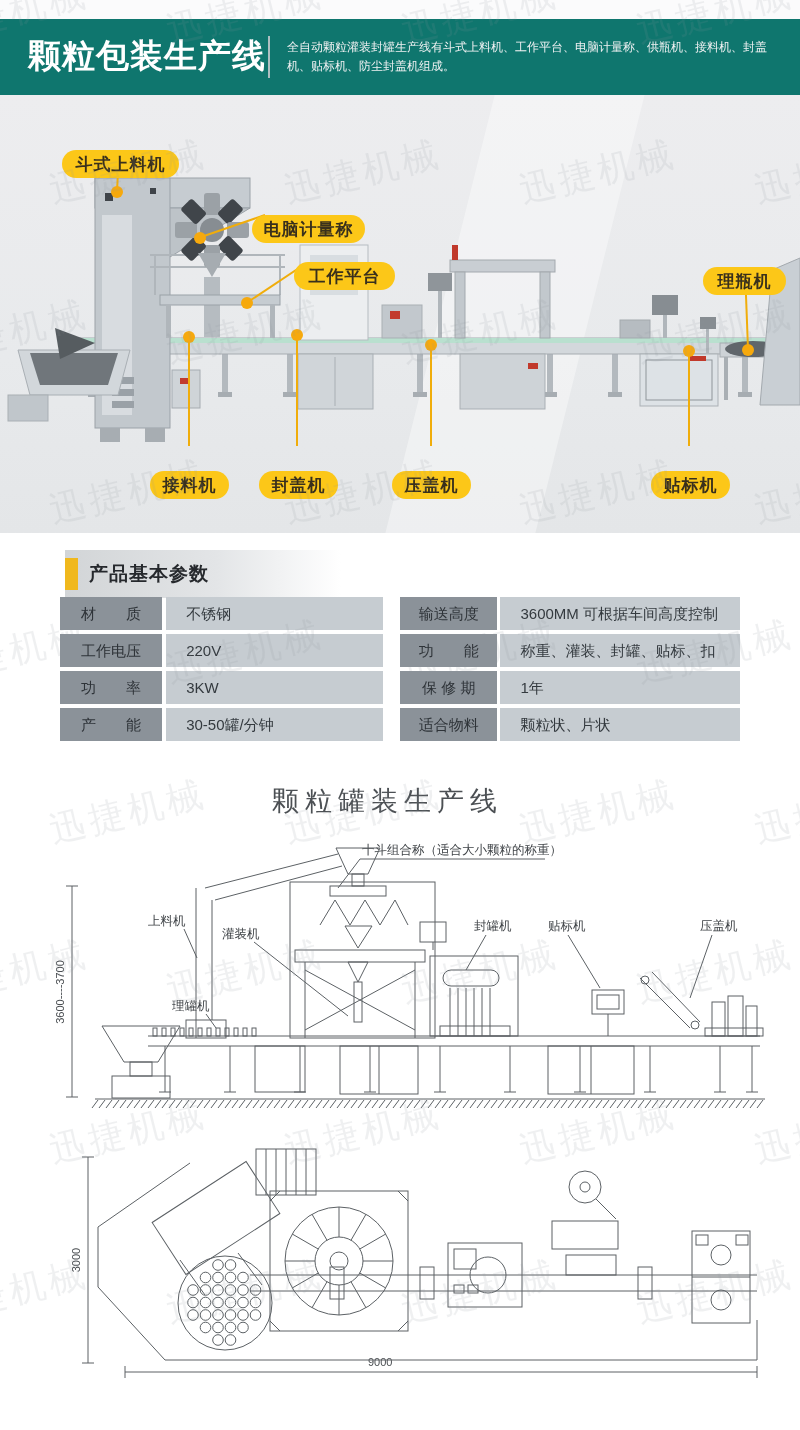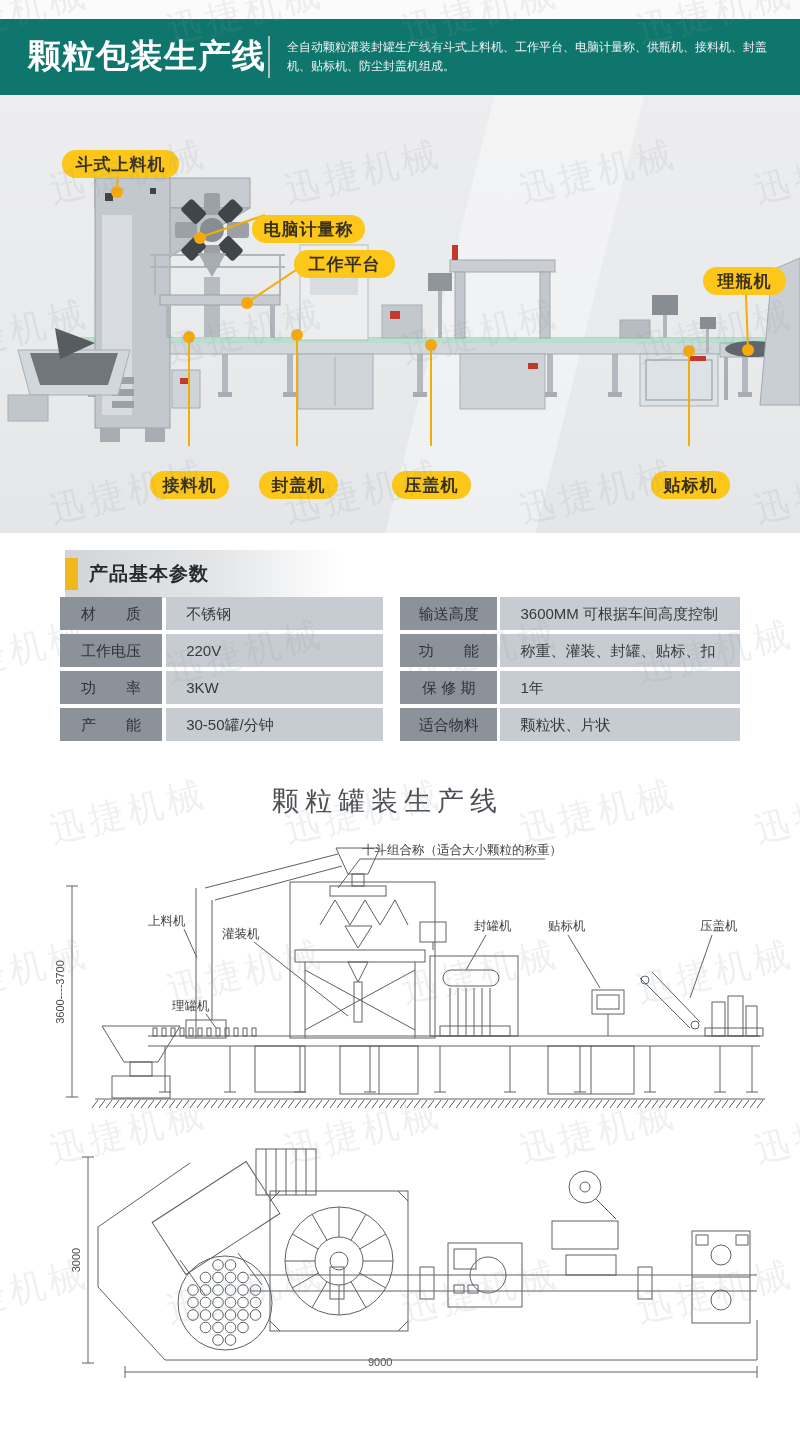--- a/index.html
+++ b/index.html
@@ -192,21 +192,21 @@
         <circle cx="748" cy="255" r="6"></circle>
         <circle cx="189" cy="242" r="6"></circle>
         <circle cx="297" cy="240" r="6"></circle>
         <circle cx="431" cy="250" r="6"></circle>
         <circle cx="689" cy="256" r="6"></circle>
       </g>
     </svg>
 
     <div class="pill" style="left:62px;top:30px;width:117px">斗式上料机</div>
     <div class="pill" style="left:252px;top:95px;width:113px">电脑计量称</div>
-    <div class="pill" style="left:294px;top:130px;width:101px">工作平台</div>
+    <div class="pill" style="left:294px;top:142px;width:101px">工作平台</div>
     <div class="pill" style="left:703px;top:147px;width:83px">理瓶机</div>
     <div class="pill" style="left:150px;top:351px;width:79px">接料机</div>
     <div class="pill" style="left:259px;top:351px;width:79px">封盖机</div>
     <div class="pill" style="left:392px;top:351px;width:79px">压盖机</div>
     <div class="pill" style="left:651px;top:351px;width:79px">贴标机</div>
   </div>
 
   <div class="sec-title">
     <div class="sec-bar"></div>
     <div class="sec-text">产品基本参数</div>

